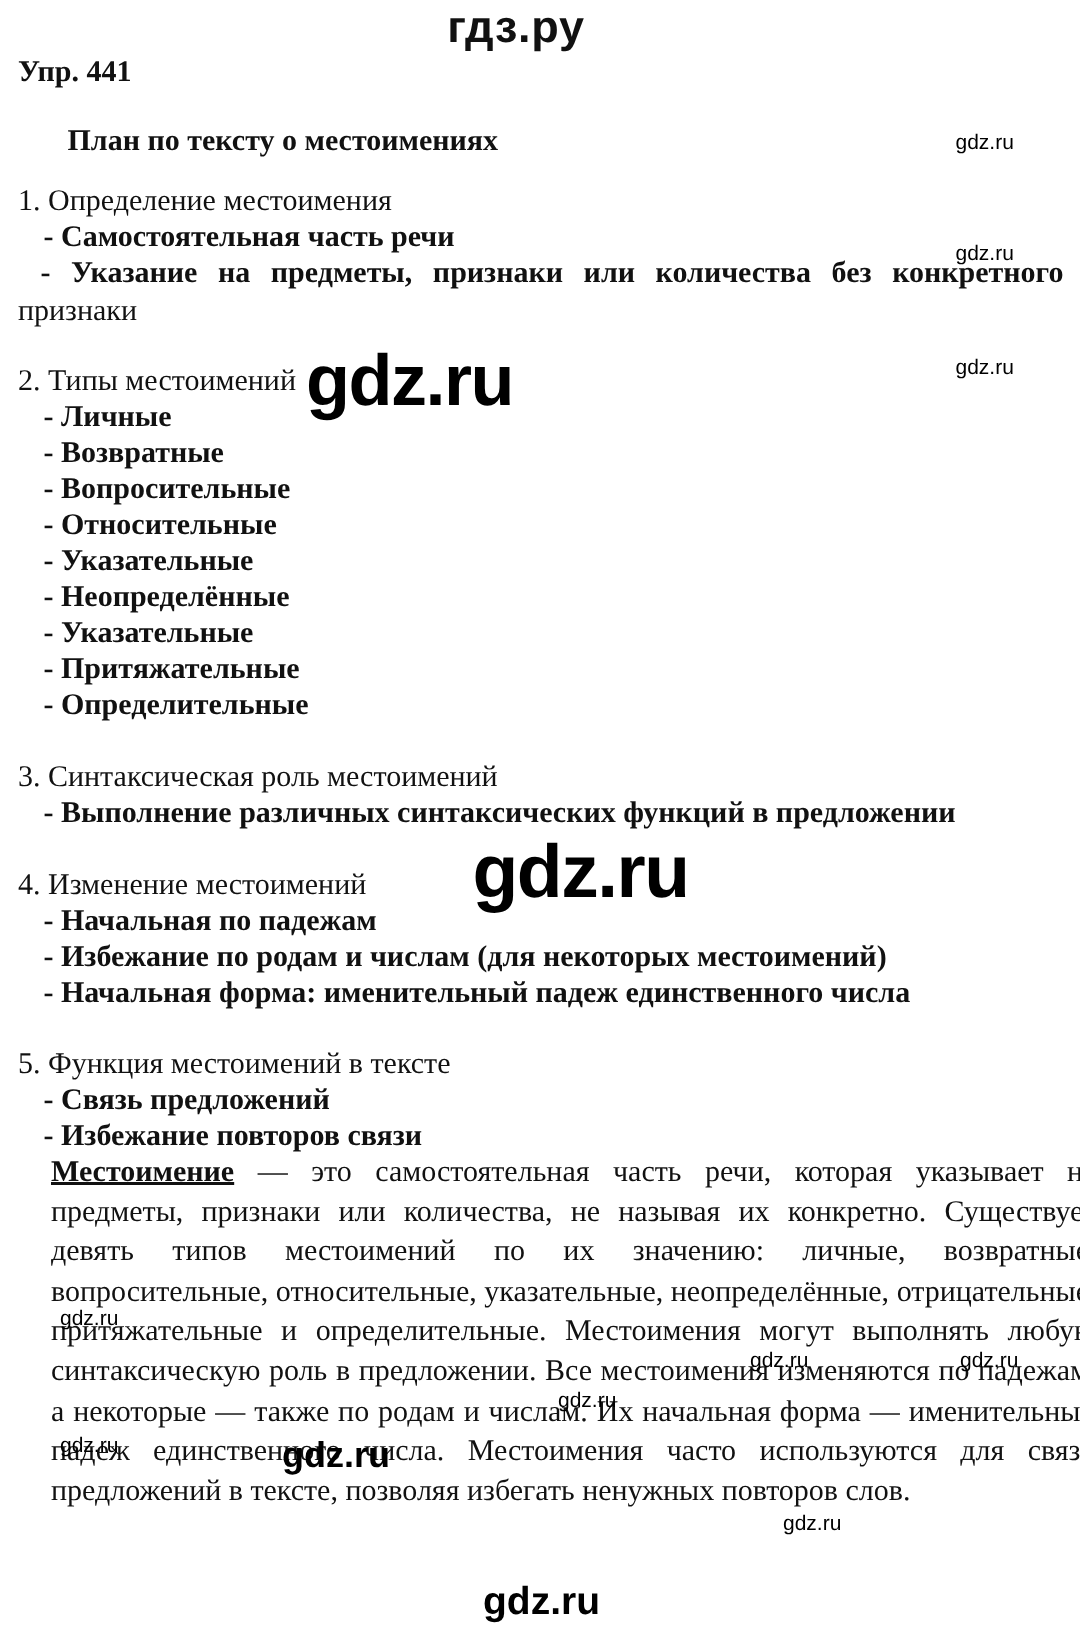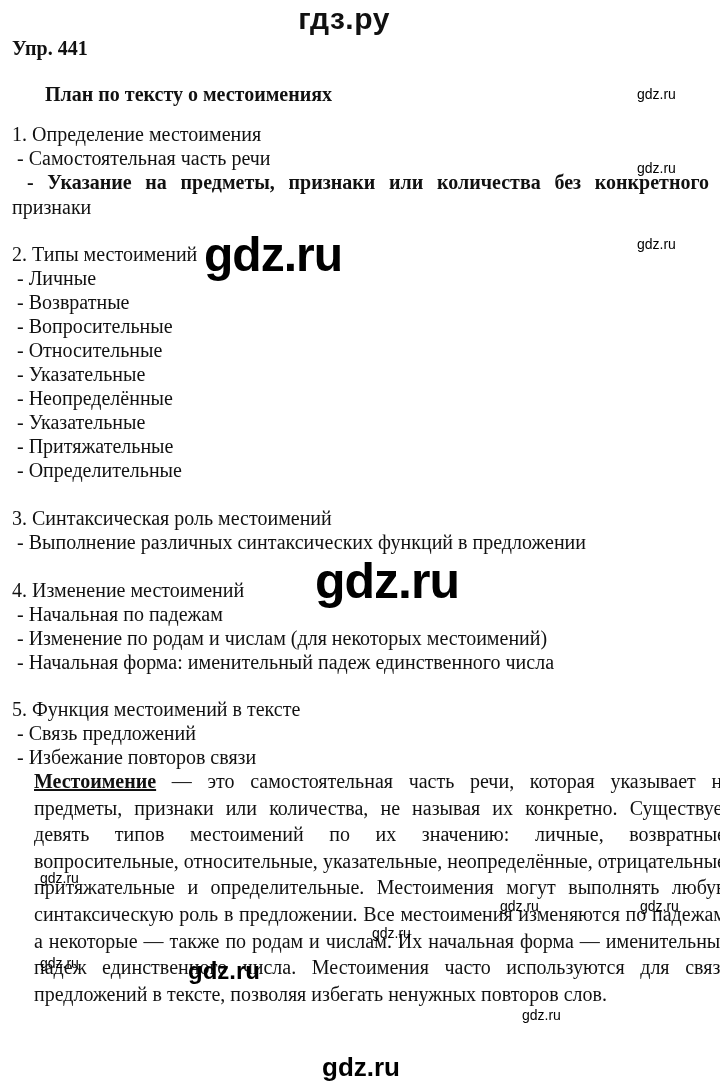--- a/index.html
+++ b/index.html
@@ -4,21 +4,21 @@
 <style>
   html, body { margin: 0; padding: 0; background: #ffffff; }
   body { width: 720px; height: 1091px; position: relative; overflow: hidden; color: #111; }
   .serif { font-family: "Liberation Serif", "DejaVu Serif", serif; }
   .sans { font-family: "Liberation Sans", "DejaVu Sans", sans-serif; }
   .header-wm { position: absolute; top: 2px; left: 0; width: 688px; text-align: center; font-size: 30px; font-weight: bold; letter-spacing: 0.5px; }
   .ex-title { position: absolute; left: 12px; top: 37px; font-size: 20px; font-weight: bold; }
   .plan-title { position: absolute; left: 12px; top: 83px; font-size: 20px; font-weight: bold; margin-left: 33px; }
   .line { position: absolute; font-size: 20px; white-space: nowrap; line-height: 24px; }
   .l0 { left: 12px; }
-  .l1 { left: 17px; }
+  .l1 { left: 29px; font-weight: bold; }
   .justify { position: absolute; left: 12px; width: 697px; font-size: 20px; line-height: 24px; text-align: justify; text-align-last: justify; white-space: nowrap; font-weight: bold; }
   .para { position: absolute; left: 12px; width: 697px; font-size: 20px; line-height: 26.6px; text-align: justify; margin-left: 22px; }
   .para .term { font-weight: bold; text-decoration: underline; }
   .wm-small { position: absolute; font-size: 14px; color: #000; }
   .wm-big { position: absolute; font-weight: bold; color: #000; }
 </style>
 </head>
 <body>
 
 <div class="header-wm sans">гдз.ру</div>
@@ -40,21 +40,21 @@
 <div class="line l1 serif" style="top:386px">- Неопределённые</div>
 <div class="line l1 serif" style="top:410px">- Указательные</div>
 <div class="line l1 serif" style="top:434px">- Притяжательные</div>
 <div class="line l1 serif" style="top:458px">- Определительные</div>
 
 <div class="line l0 serif" style="top:506px">3. Синтаксическая роль местоимений</div>
 <div class="line l1 serif" style="top:530px">- Выполнение различных синтаксических функций в предложении</div>
 
 <div class="line l0 serif" style="top:578px">4. Изменение местоимений</div>
 <div class="line l1 serif" style="top:602px">- Начальная по падежам</div>
-<div class="line l1 serif" style="top:626px">- Изменение по родам и числам (для некоторых местоимений)</div>
+<div class="line l1 serif" style="top:626px">- Избежание по родам и числам (для некоторых местоимений)</div>
 <div class="line l1 serif" style="top:650px">- Начальная форма: именительный падеж единственного числа</div>
 
 <div class="line l0 serif" style="top:697px">5. Функция местоимений в тексте</div>
 <div class="line l1 serif" style="top:721px">- Связь предложений</div>
 <div class="line l1 serif" style="top:745px">- Избежание повторов связи</div>
 
 <div class="para serif" style="top:768px"><span class="term">Местоимение</span><span> — это самостоятельная часть речи, которая указывает на предметы, признаки или количества, не называя их конкретно. Существует девять типов местоимений по их значению: личные, возвратные, вопросительные, относительные, указательные, неопределённые, отрицательные, притяжательные и определительные. Местоимения могут выполнять любую синтаксическую роль в предложении. Все местоимения изменяются по падежам, а некоторые — также по родам и числам. Их начальная форма — именительный падеж единственного числа. Местоимения часто используются для связи предложений в тексте, позволяя избегать ненужных повторов слов.</span></div>
 
 <div class="wm-small sans" style="left:637px; top:86px">gdz.ru</div>
 <div class="wm-small sans" style="left:637px; top:160px">gdz.ru</div>

